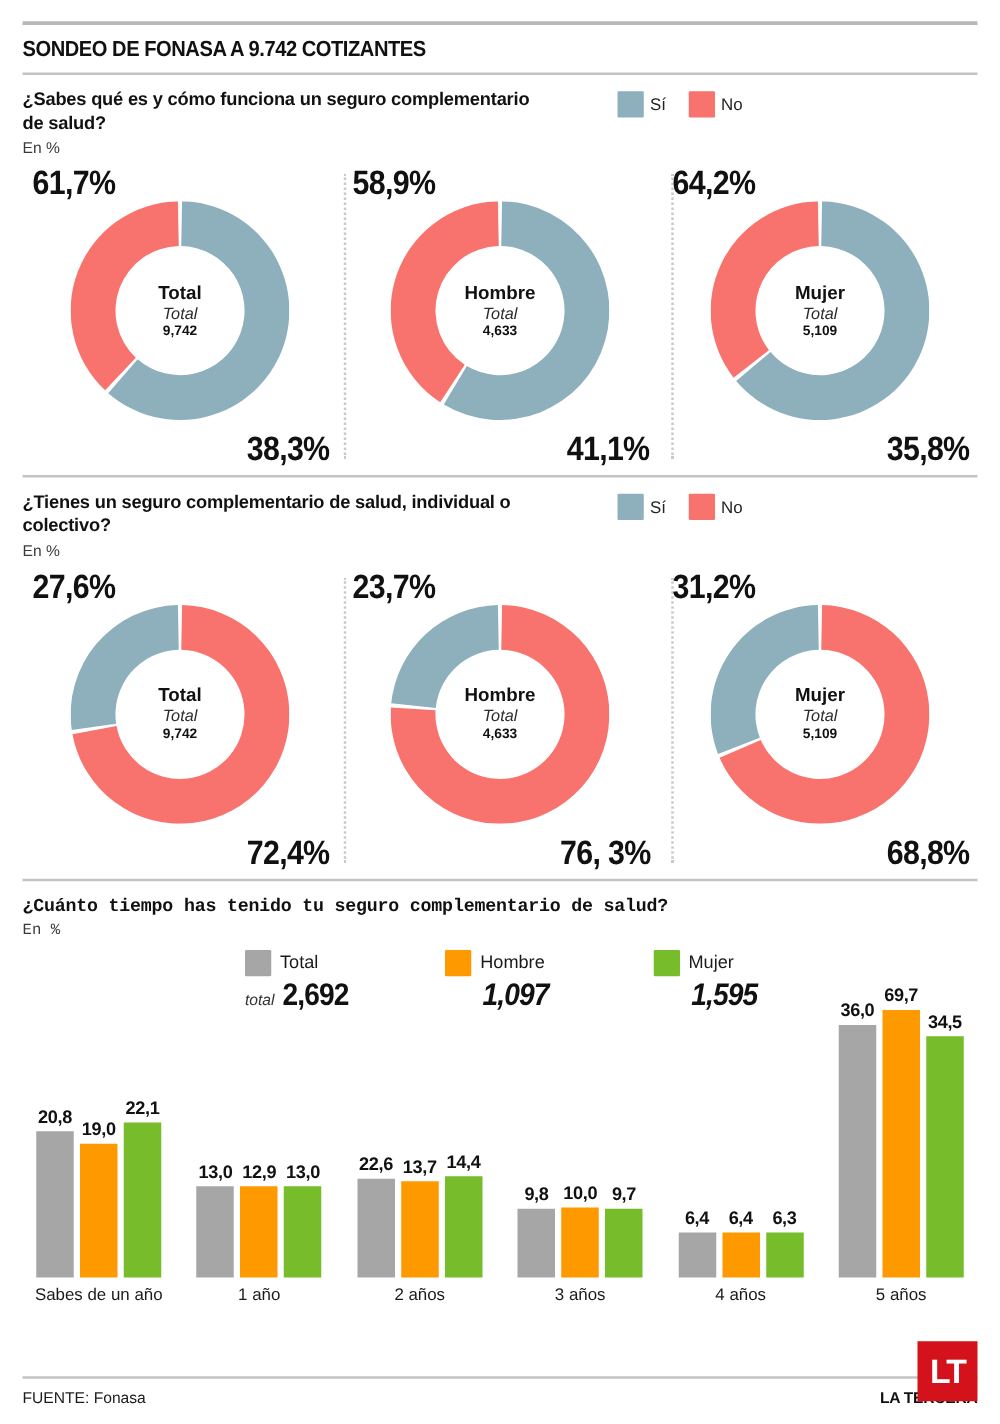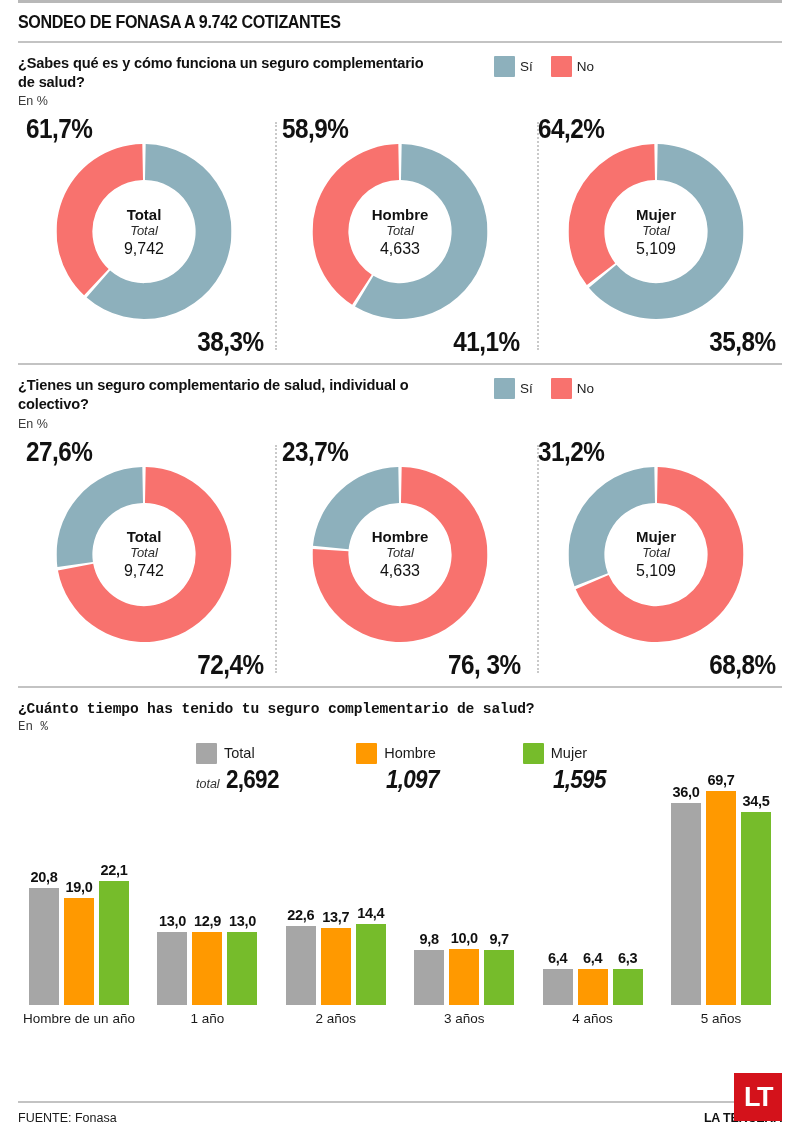--- a/index.html
+++ b/index.html
@@ -5,21 +5,21 @@
 <style>
   html,body{margin:0;padding:0;}
   body{
     width:800px;height:1139px;
     background:#ffffff;
     font-family:"Liberation Sans", sans-serif;
     color:#1a1a1a;
     -webkit-font-smoothing:antialiased;
     overflow:hidden;
   }
-  .page{position:relative;width:800px;height:1139px;box-sizing:border-box;padding:0 18px;}
+  .page{position:relative;width:800px;height:1139px;box-sizing:border-box;padding:17px 18px;}
 
   
   .rule{height:3px;background:#b8b8b8;width:100%;}
   .rule.thin{height:2px;background:#c3c3c3;}
 
   
   .masthead{padding:9px 0 8px 0;}
   .masthead h1{
     margin:0;font-size:17.5px;font-weight:bold;letter-spacing:-0.4px;
     transform:scaleX(0.92);transform-origin:left center;
@@ -45,21 +45,21 @@
   .donut-cell{position:relative;width:252px;height:247px;}
   .donut-wrap{position:absolute;left:50%;top:32px;transform:translateX(-50%);width:175px;height:175px;}
   .donut-svg{display:block;width:175px;height:175px;}
   .donut-center{
     position:absolute;left:0;top:0;width:175px;height:175px;
     display:flex;flex-direction:column;align-items:center;justify-content:center;
     pointer-events:none;
   }
   .dc-name{font-size:15px;font-weight:bold;color:#111;line-height:1.15;}
   .dc-sub{font-size:13px;font-style:italic;color:#2b2b2b;line-height:1.25;}
-  .dc-val{font-size:16px;font-weight:normal;color:#111;line-height:1.2;}
+  .dc-val{font-size:11px;font-weight:bold;color:#111;line-height:1.2;}
   .pct{
     position:absolute;font-size:27px;font-weight:bold;color:#111;
     letter-spacing:-0.6px;transform:scaleX(0.9);white-space:nowrap;
   }
   .pct.tl{left:8px;top:2px;transform-origin:left center;transform:scaleX(0.9);}
   .pct.br{right:6px;bottom:1px;transform-origin:right center;transform:scaleX(0.9);}
   .vdots{
     position:absolute;top:10px;width:0;height:228px;
     border-left:2px dotted #c9c9c9;
   }
@@ -402,21 +402,21 @@
             </div>
             <div class="barcol">
               <span class="barval">34,5</span>
               <span class="bar" style="background: rgb(118, 188, 43); height: 193.2px;"></span>
             </div>
           </div>
         </div>
       </div>
   </div>
   <div class="xlabels" id="bar-xlabels">
-      <div class="xlab">Hombre de un año</div>
+      <div class="xlab">Sabes de un año</div>
       <div class="xlab">1 año</div>
       <div class="xlab">2 años</div>
       <div class="xlab">3 años</div>
       <div class="xlab">4 años</div>
       <div class="xlab">5 años</div>
     </div>
 
   <div class="footer">
     <div class="frule"></div>
     <div class="frow">

